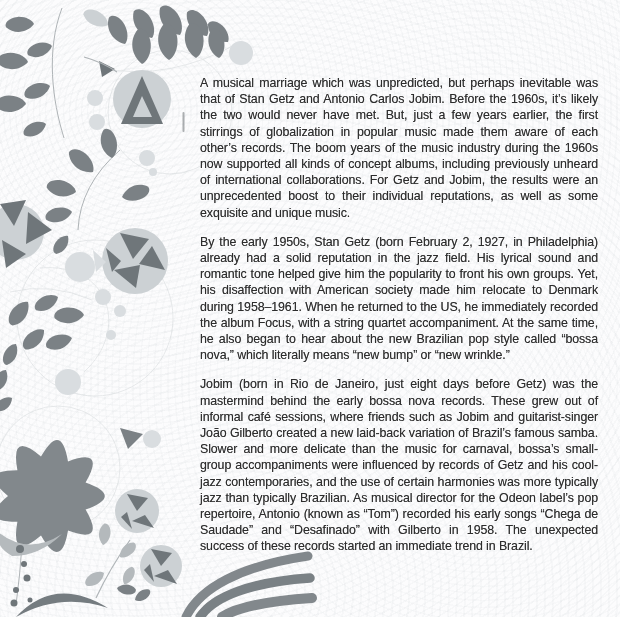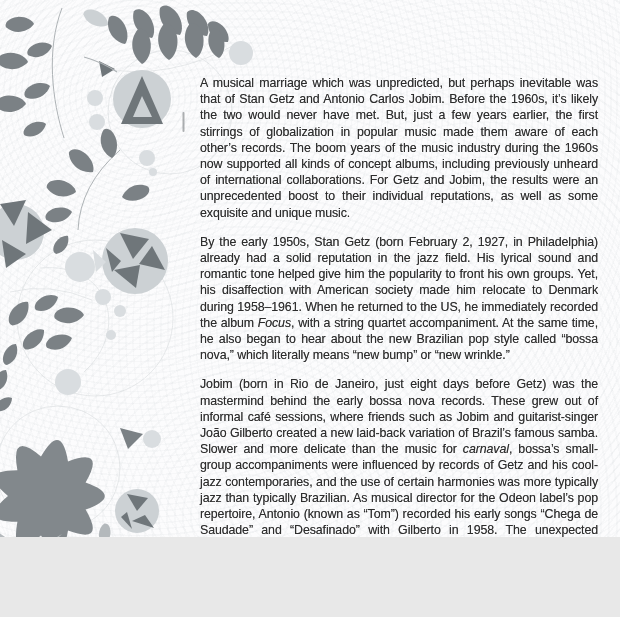--- a/index.html
+++ b/index.html
@@ -1,19 +1,19 @@
 <!DOCTYPE html>
 <html style="--bg: #fcfcfd; --ink: #2d2d2d; --leaf-dark: #7b8185; --leaf-darker: #6f767a; --shape-light: #ccd1d4; --shape-lighter: #d9dde0; --stem: #aeb3b6; --faint-line: #d5d9db;"><head>
 <meta charset="utf-8">
 <style>
   html,body{margin:0;padding:0;}
   body{background:#e8e8e8;font-family:"Liberation Sans","DejaVu Sans",sans-serif;}
   .page{
     position:relative;
-    width:620px;height:537px;
+    width:620px;height:617px;
     background:var(--bg,#fcfcfd);
     overflow:hidden;
     box-shadow:0 0 4px rgba(0,0,0,.15);
   }
   
   .page::before{
     content:"";
     position:absolute;inset:0;
     background-image:
       repeating-radial-gradient(circle at 22% 18%, rgba(150,162,168,.055) 0 1.5px, transparent 1.5px 6px),
@@ -24,21 +24,21 @@
   .decor{position:absolute;left:0;top:0;width:620px;height:617px;}
   .text-col{
     position:absolute;left:200px;top:75px;width:398px;
     color:var(--ink,#2d2d2d);
     font-size:12.4px;line-height:16.2px;letter-spacing:-0.1px;
     text-align:justify;
     text-shadow:0 0 .3px rgba(45,45,45,.55);
   }
   .text-col p{margin:0 0 13px 0;}
   .text-col p:last-child{margin-bottom:16px;}
-  .italic{font-style:italic;}
+  .italic{}
 </style>
 </head>
 <body>
 
 <div class="page">
 
   <svg class="decor" viewBox="0 0 620 617" aria-hidden="true">
     <defs>
       <path id="leaf" d="M0 0 C3 -10 14 -16 24 -12 C27 -9 25 -3 17 1 C10 4 3 3 0 0 Z"></path>
     </defs>

